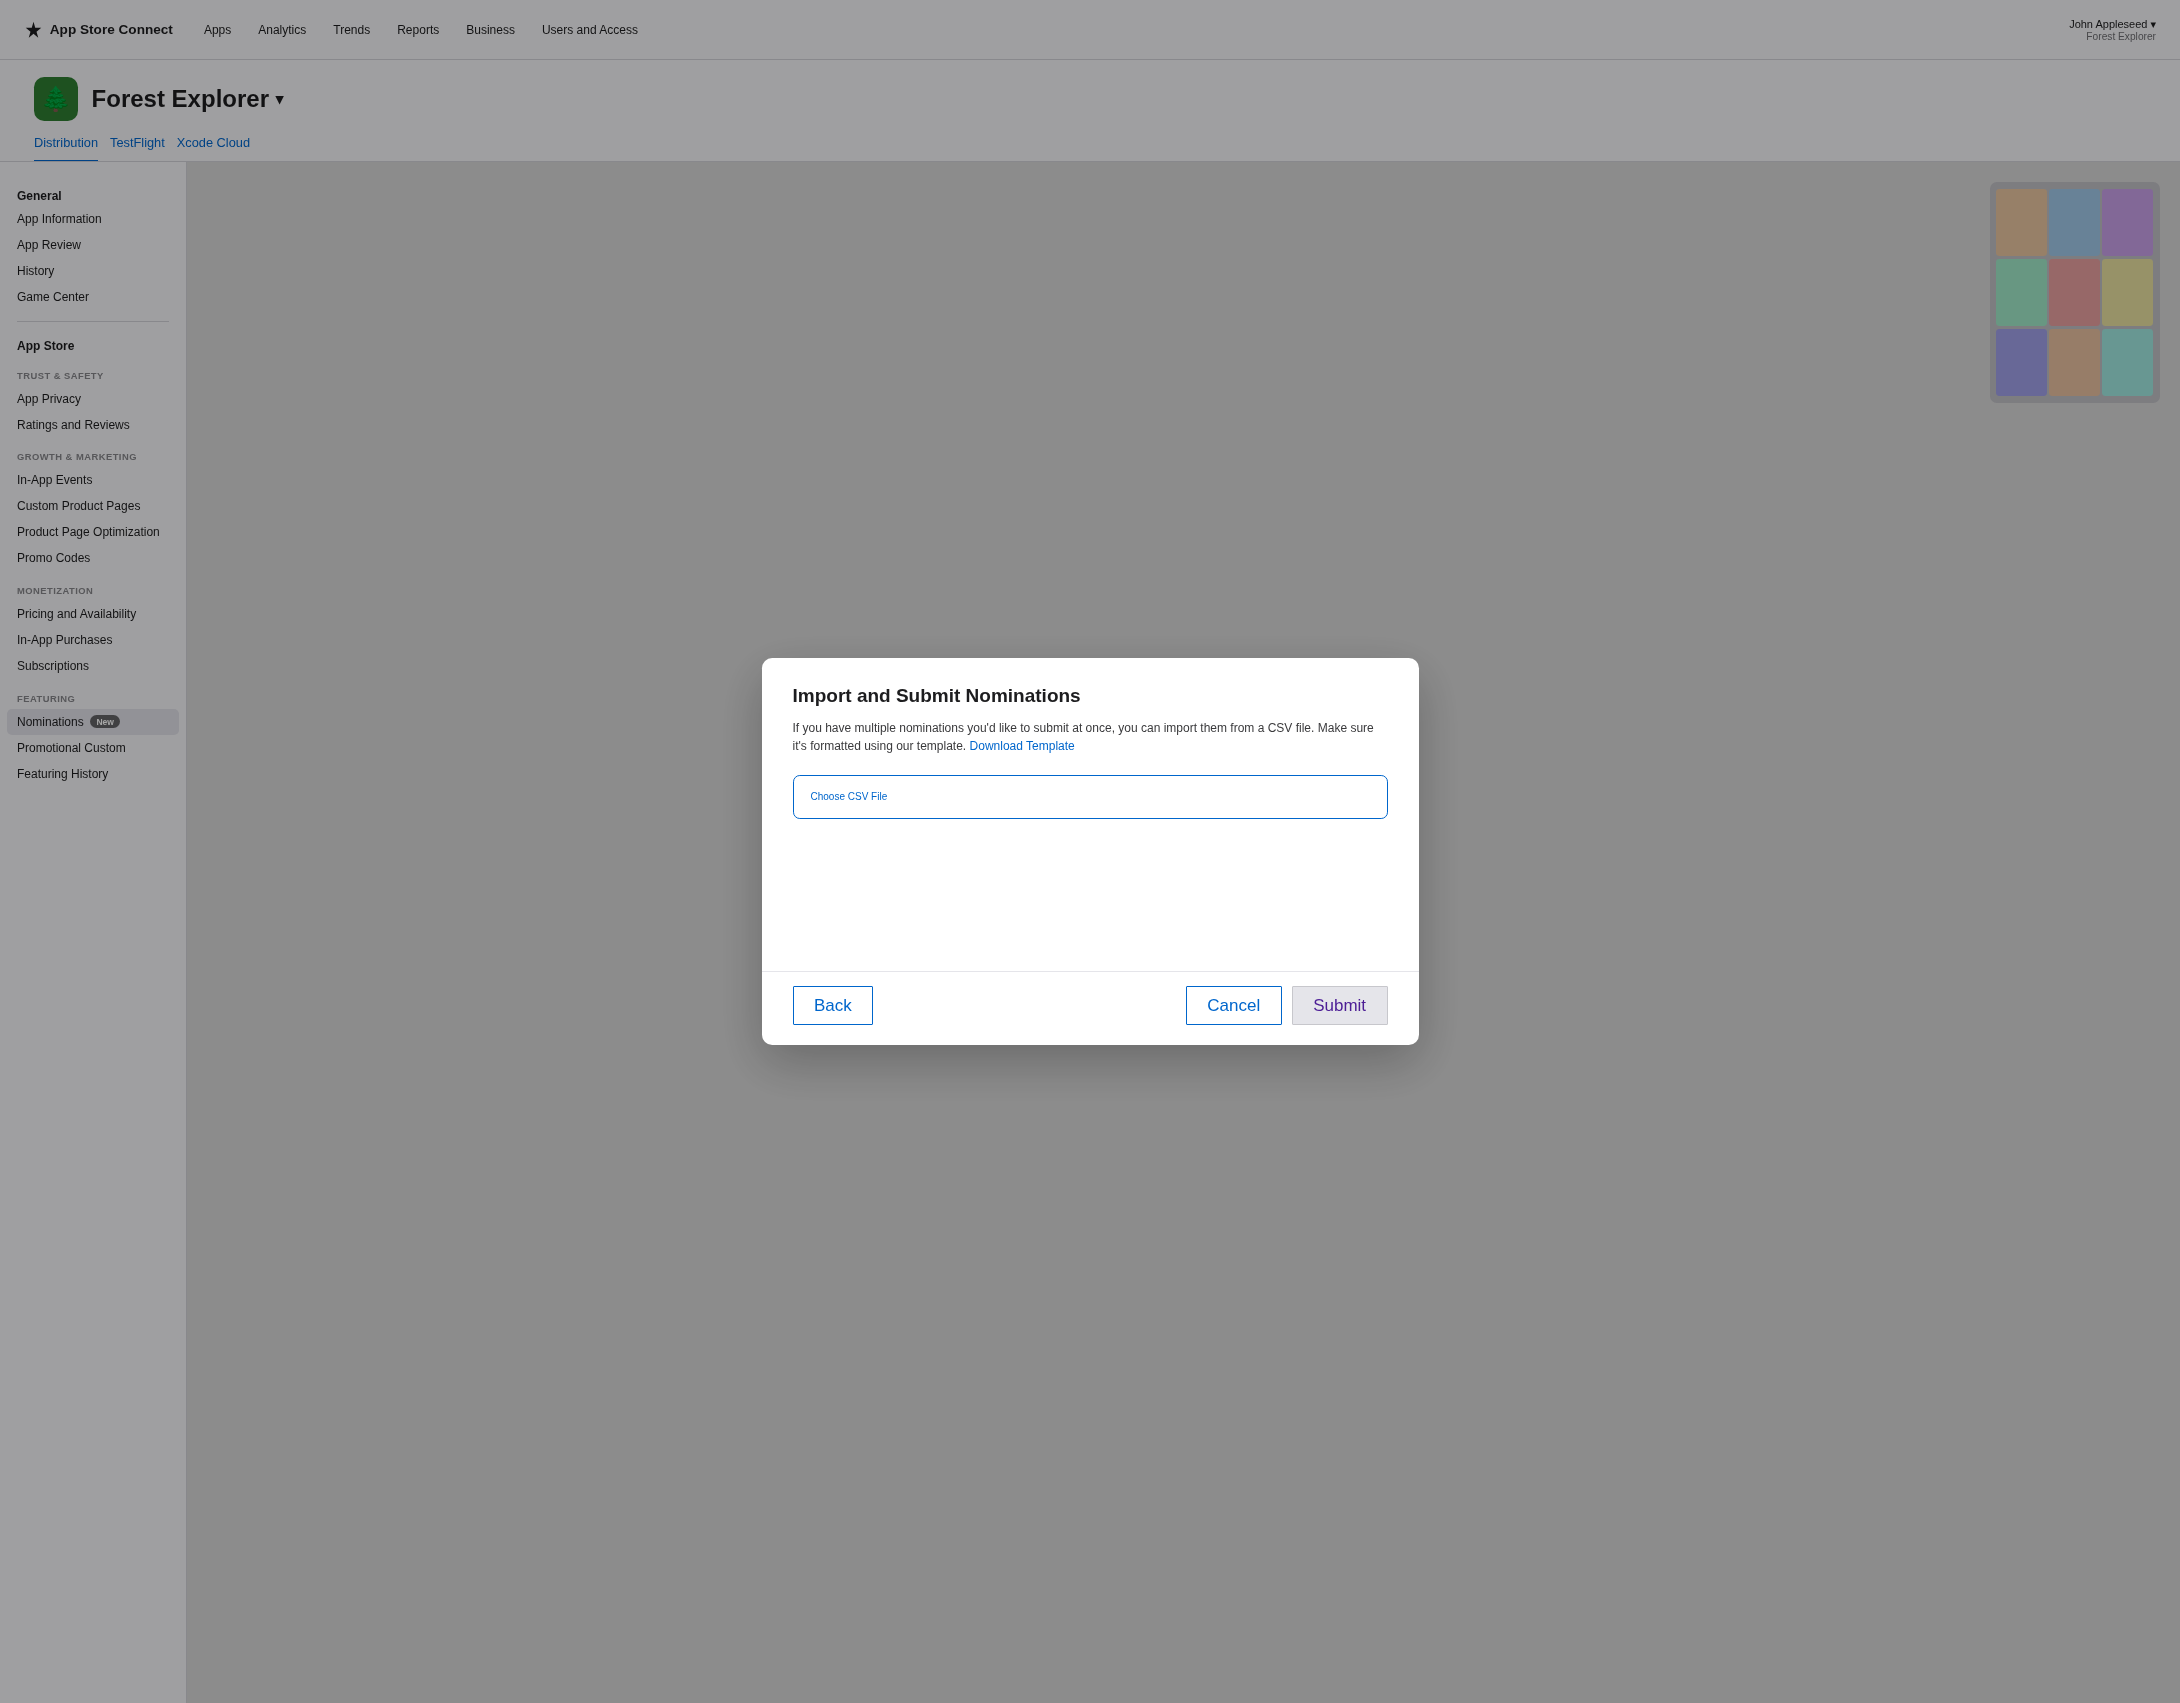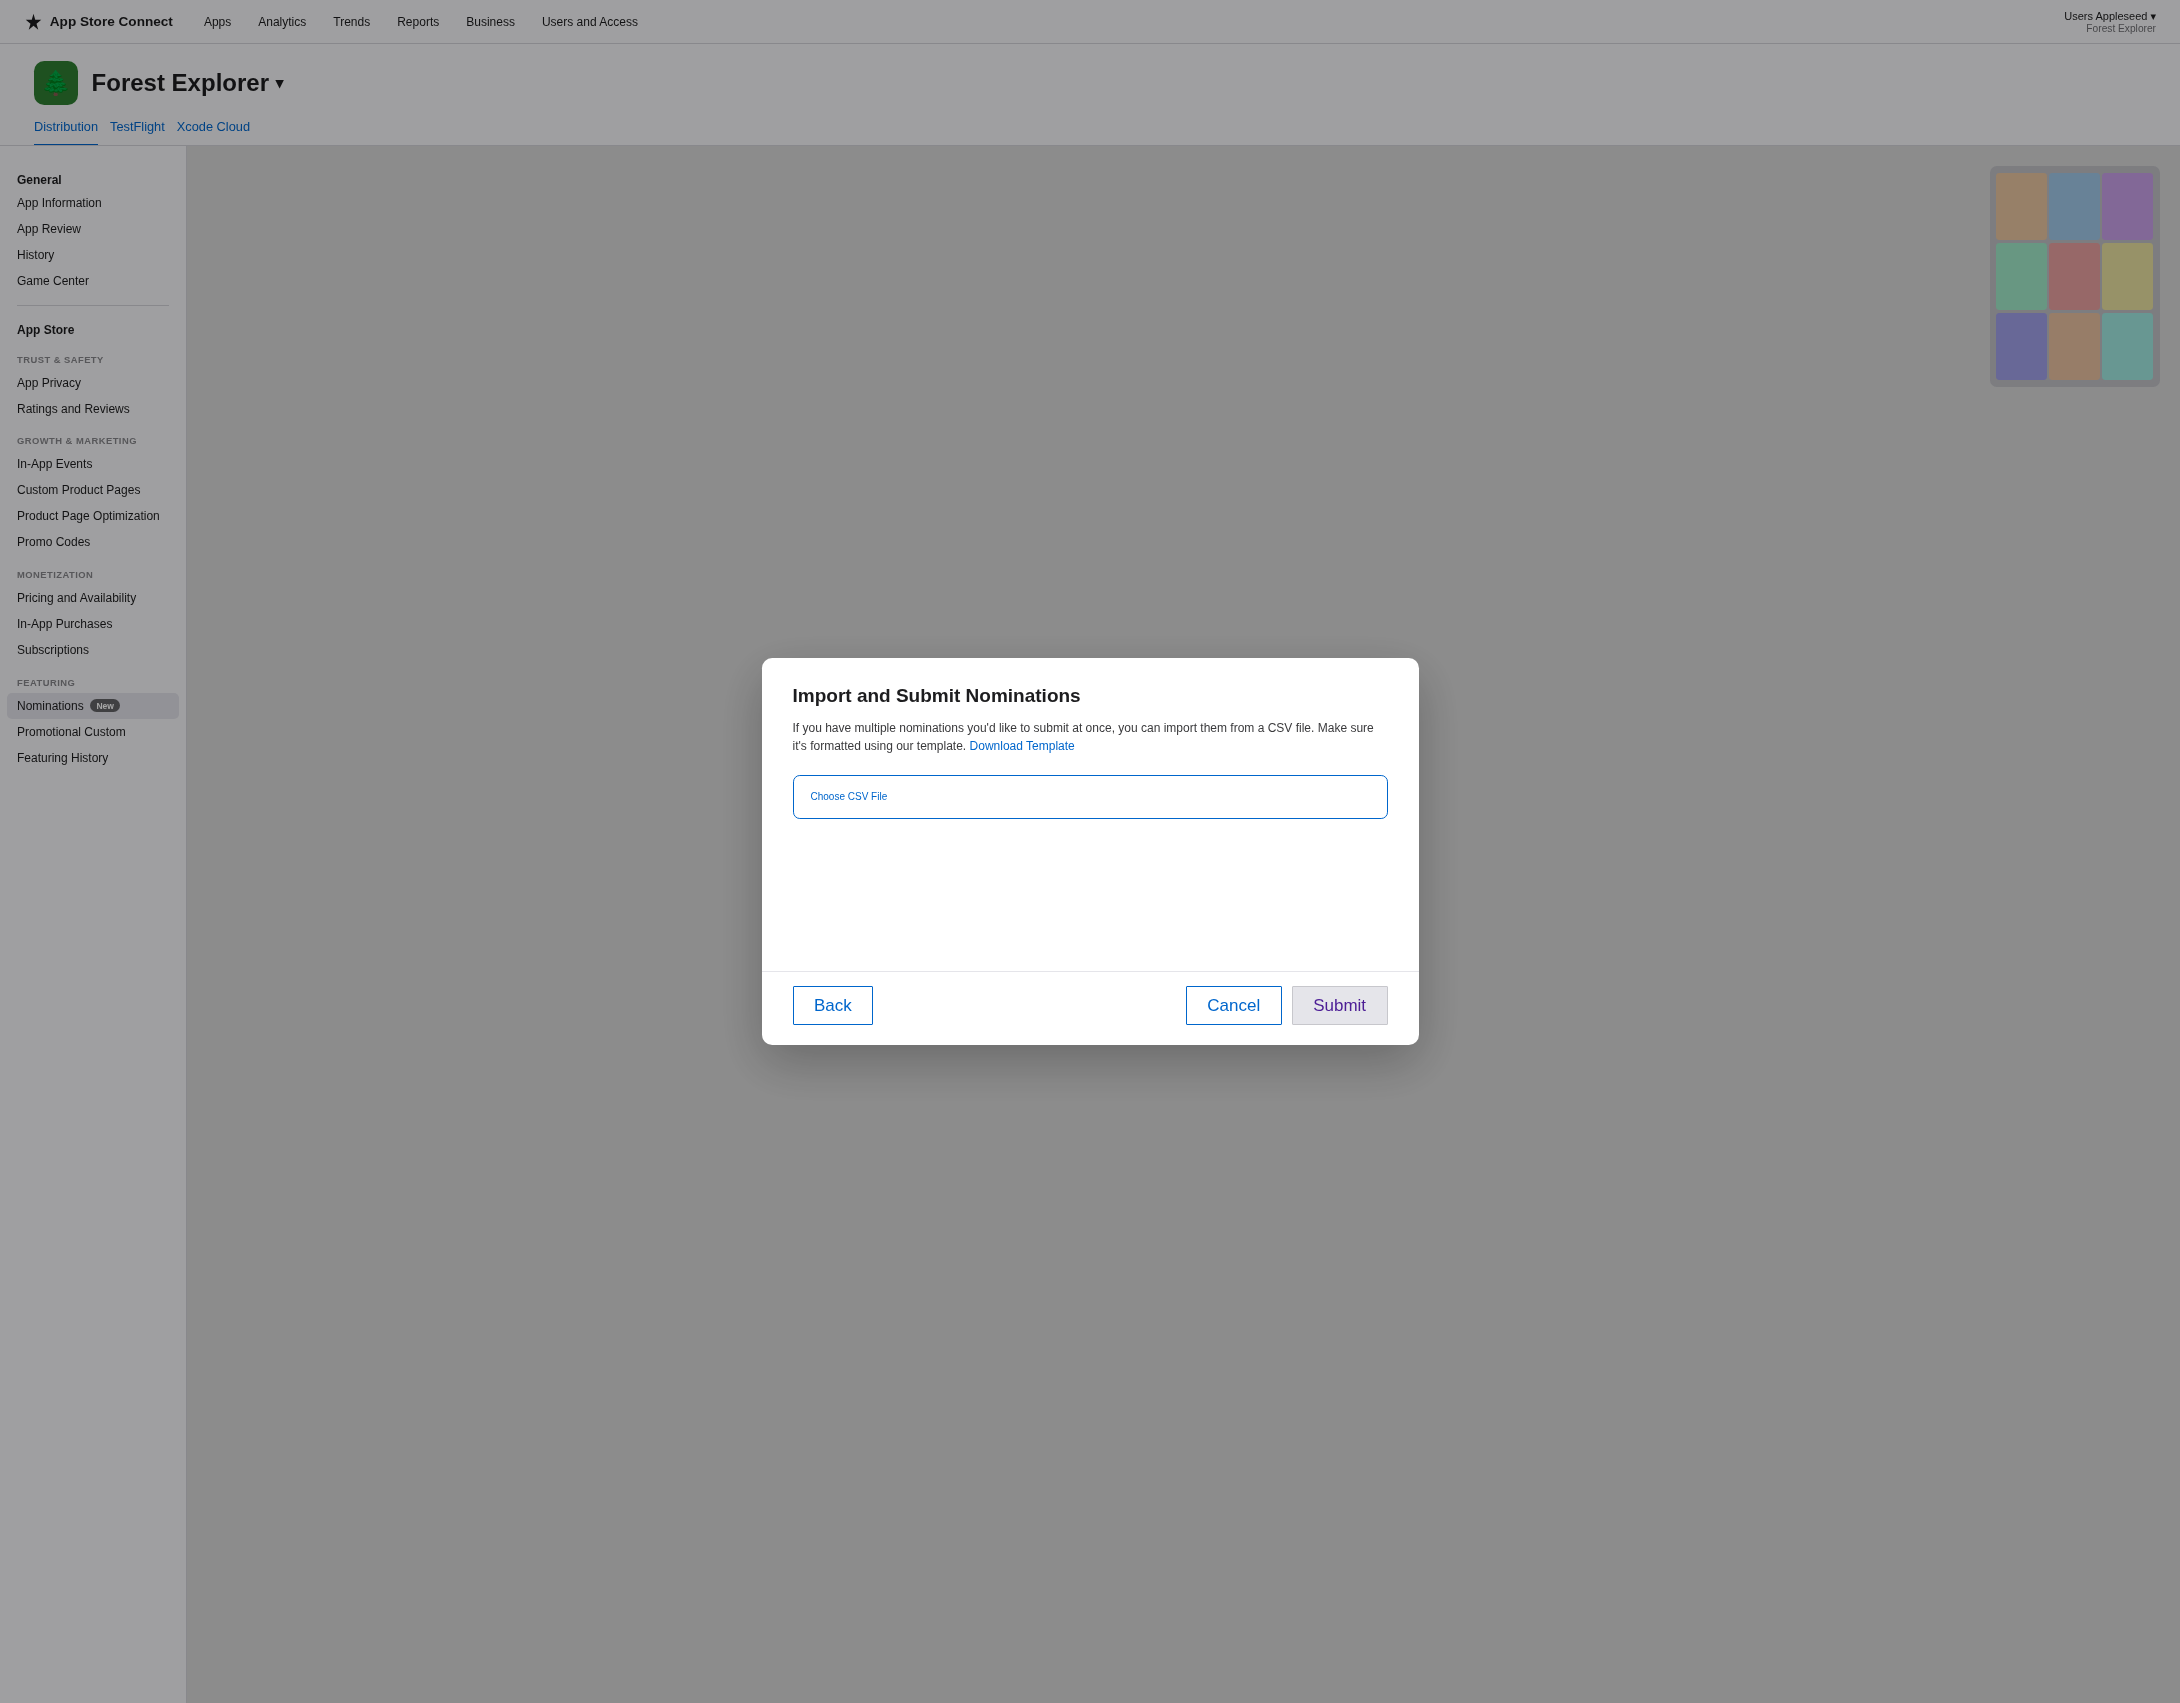--- a/index.html
+++ b/index.html
@@ -11,21 +11,21 @@
       color: #1d1d1f;
     }
 
     
     .top-nav {
       background: #f5f5f7;
       border-bottom: 0.9px solid #d2d2d7;
       display: flex;
       align-items: center;
       padding: 0 24px;
-      height: 44px;
+      height: 60px;
       position: relative;
       z-index: 10;
     }
     .top-nav-logo {
       display: flex;
       align-items: center;
       gap: 6.8px;
       margin-right: 31px;
     }
     .logo-icon {
@@ -329,21 +329,21 @@
   </div>
   <div class="top-nav-links">
     <a class="nav-link">Apps</a>
     <a class="nav-link">Analytics</a>
     <a class="nav-link">Trends</a>
     <a class="nav-link">Reports</a>
     <a class="nav-link">Business</a>
     <a class="nav-link">Users and Access</a>
   </div>
   <div class="top-nav-user">
-    <span class="user-name">Users Appleseed ▾</span>
+    <span class="user-name">John Appleseed ▾</span>
     <span class="user-sub">Forest Explorer</span>
   </div>
 </nav>
 
 <header class="app-header">
   <div class="app-header-top">
     <div class="app-icon">🌲</div>
     <div class="app-title">
       <span>Forest Explorer</span>
       <span class="chevron-down">▾</span>

